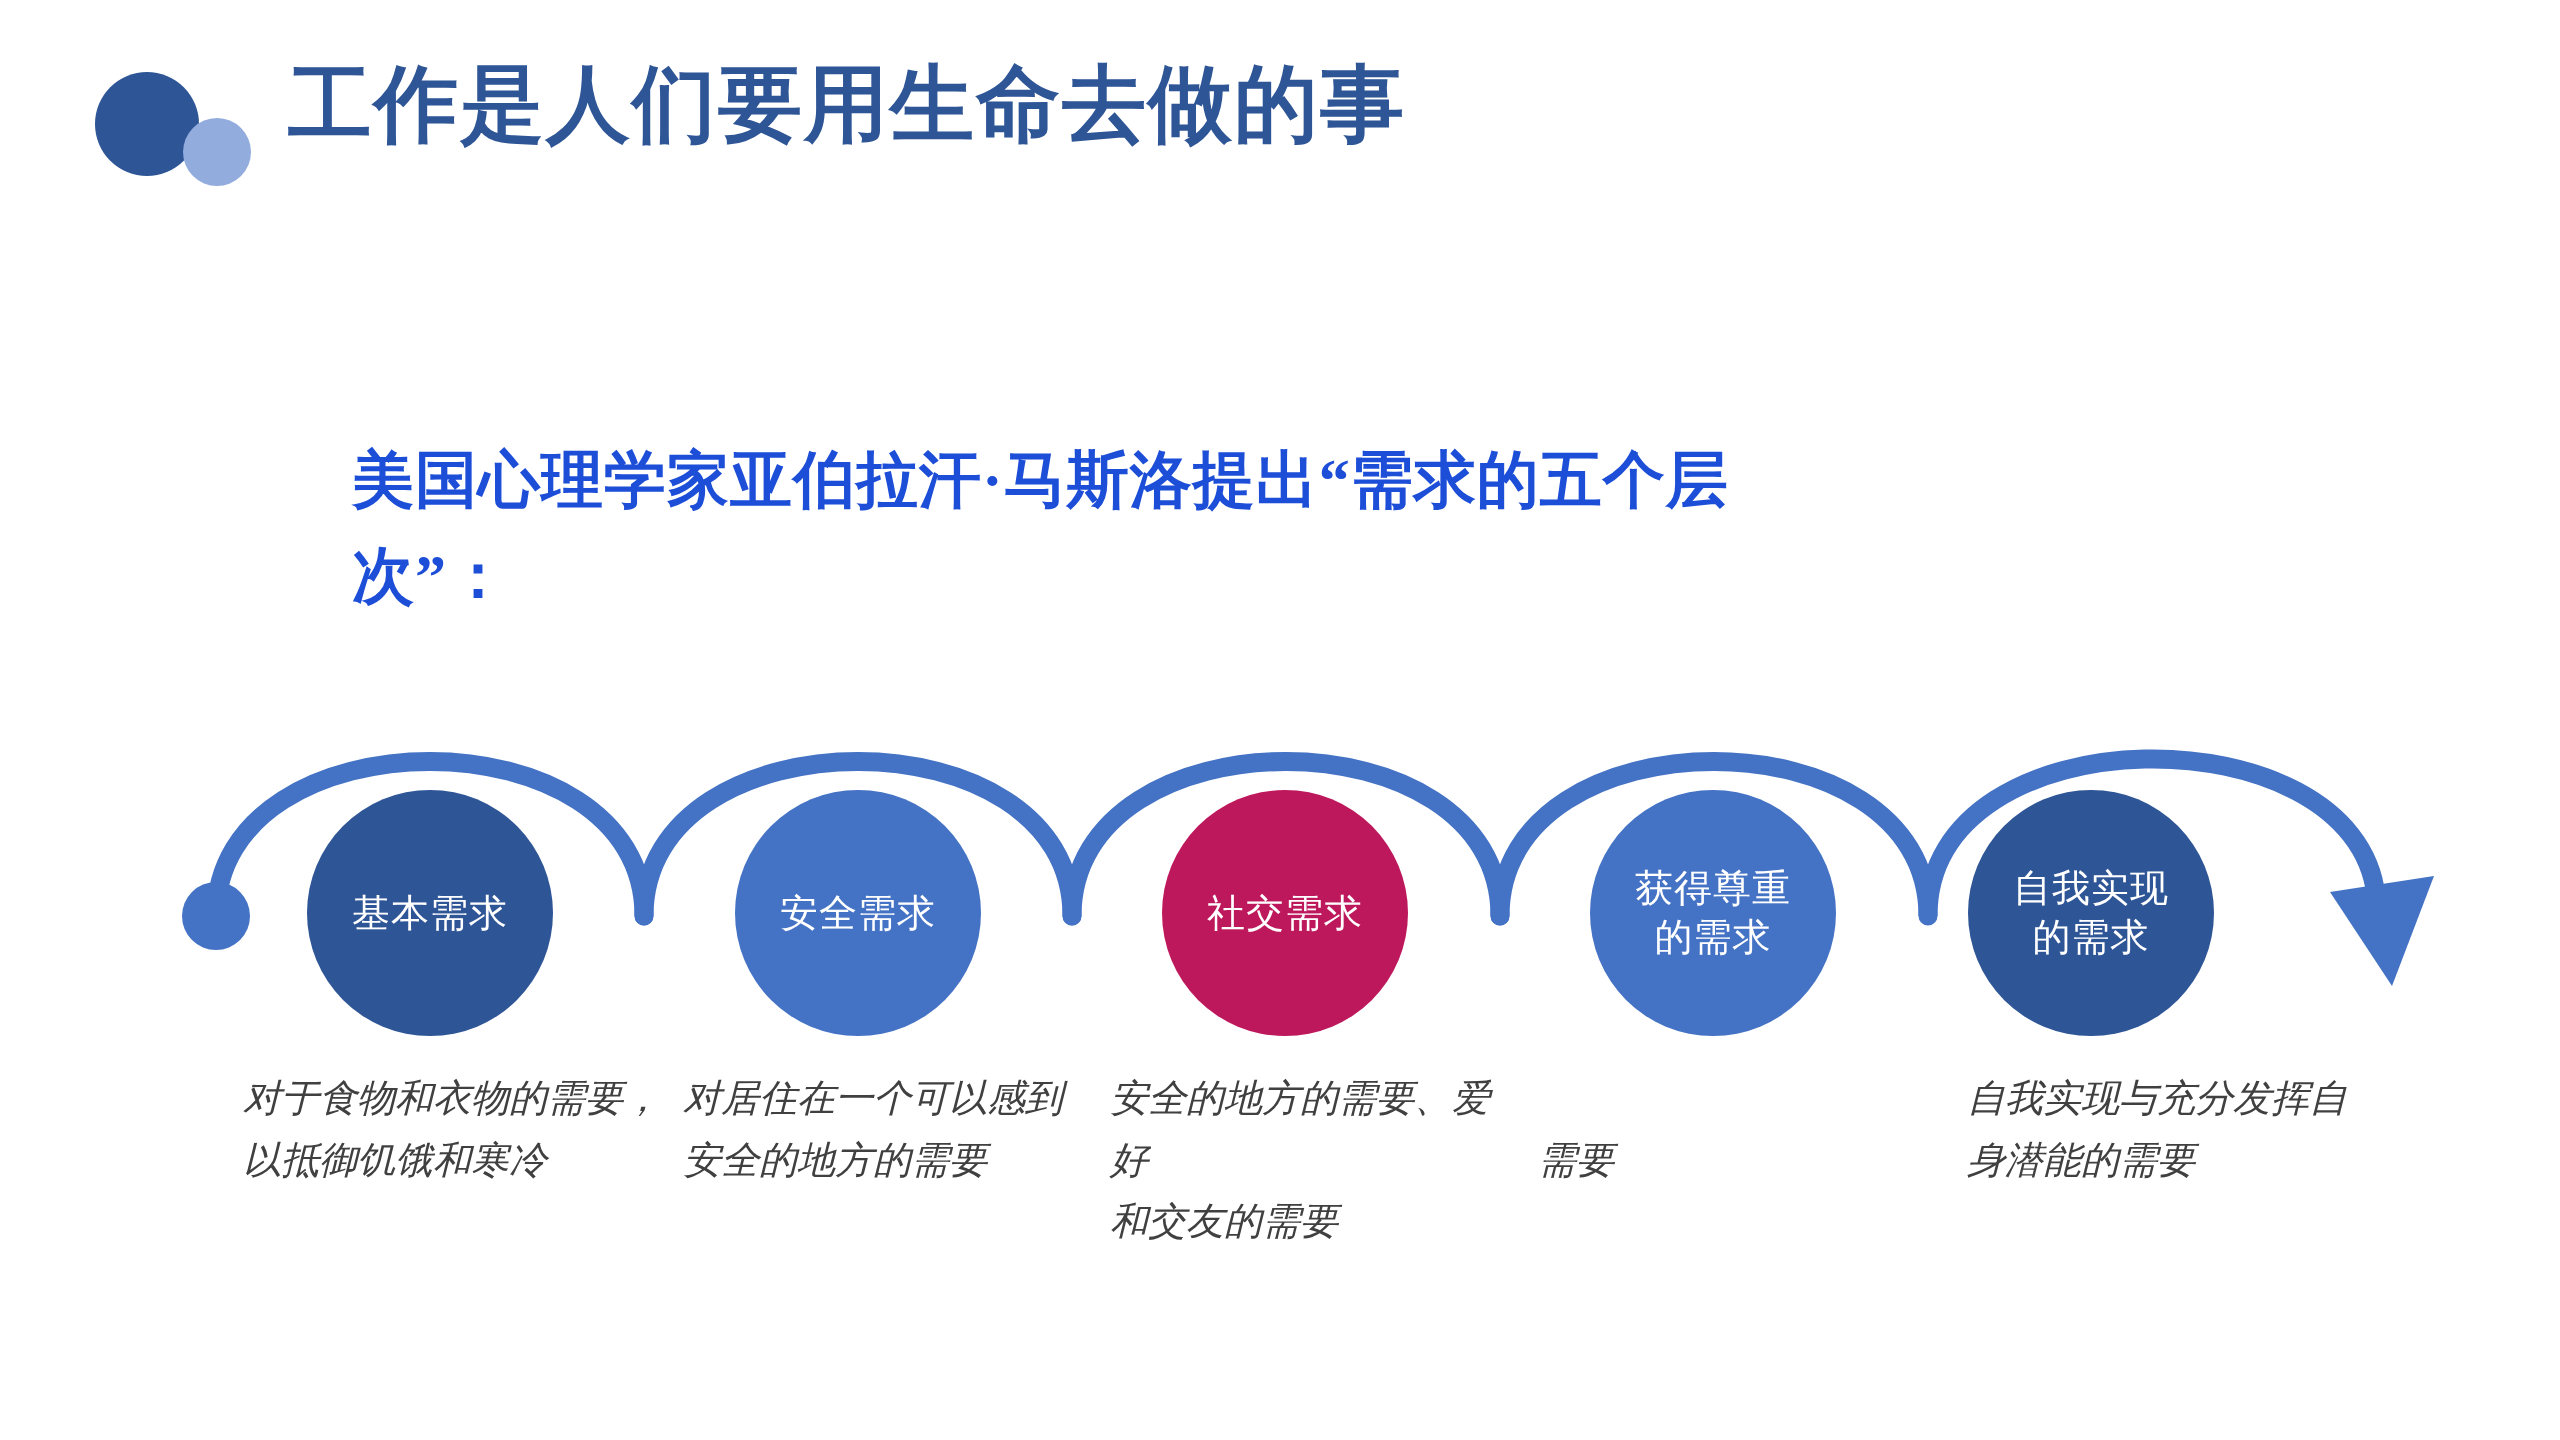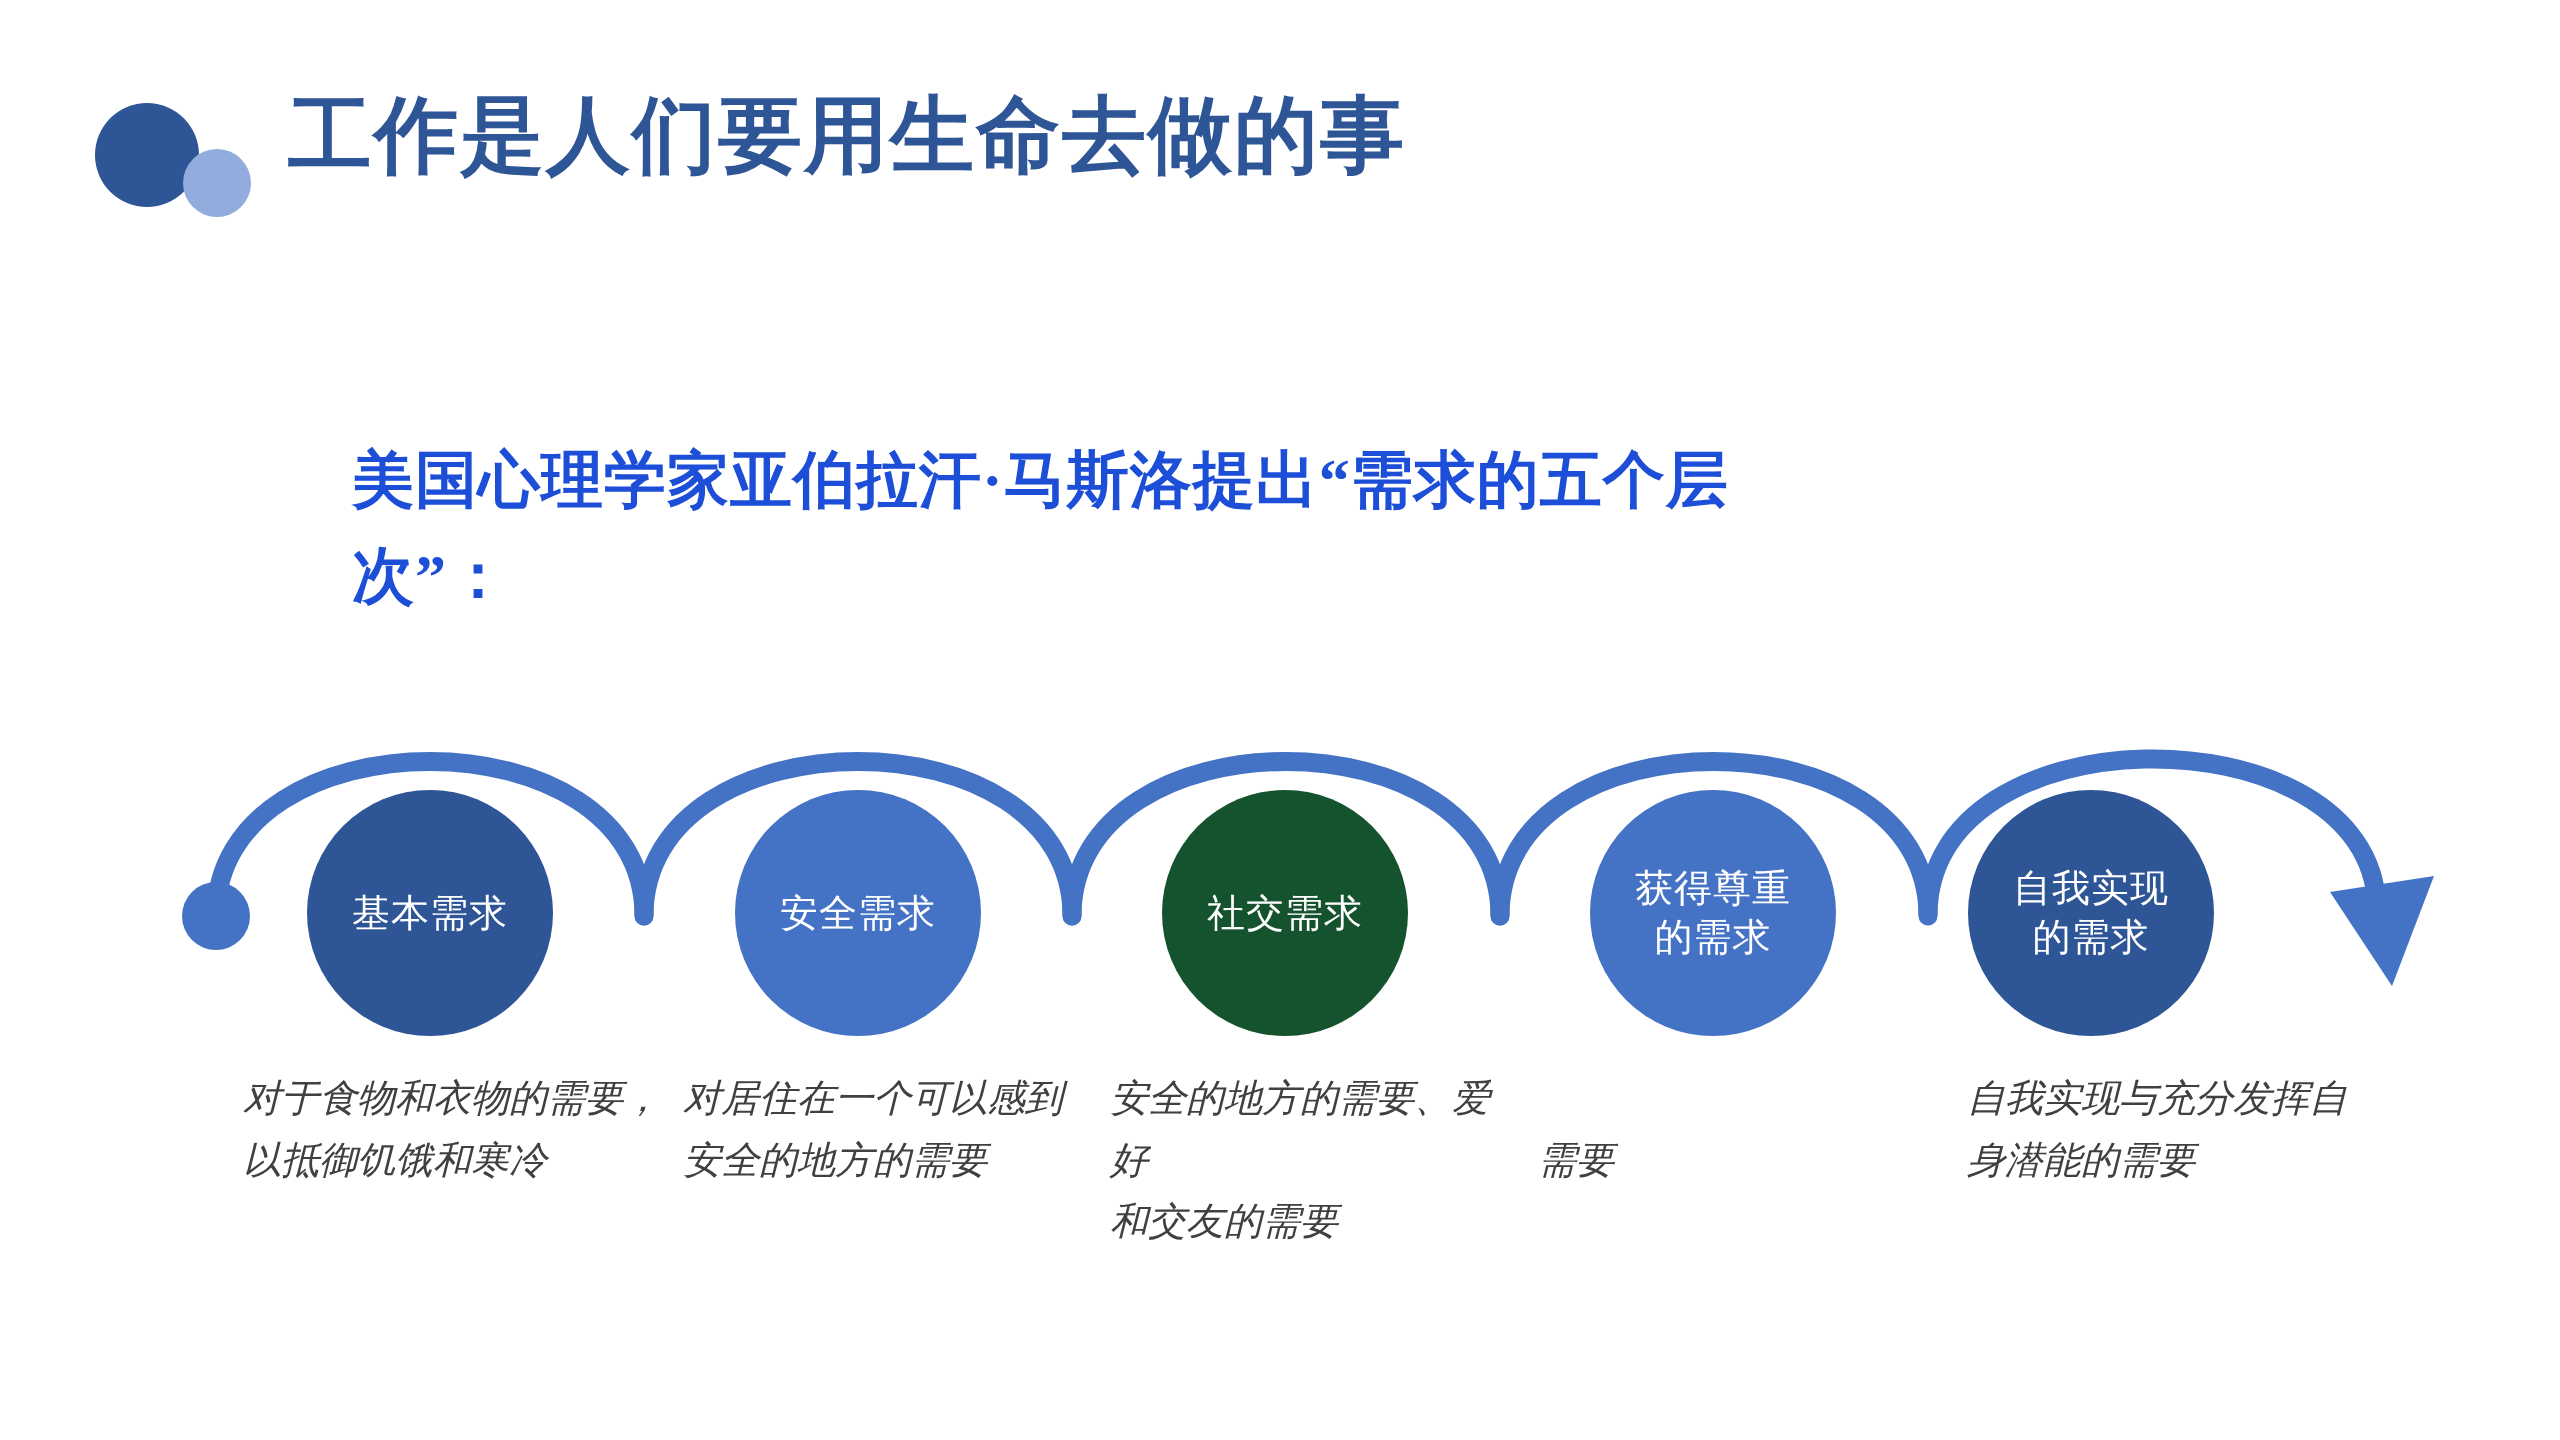--- a/index.html
+++ b/index.html
@@ -6,21 +6,21 @@
   body{
     width:2560px;height:1440px;
     background:#ffffff;
     font-family:"Liberation Serif","DejaVu Serif",serif;
     overflow:hidden;
     position:relative;
   }
   #slide{position:absolute;inset:0;width:2560px;height:1440px;background:#fff;}
 
   
-  .header{position:absolute;left:0;top:0;width:2560px;height:260px;margin-top:31px;}
+  .header{position:absolute;left:0;top:0;width:2560px;height:260px;}
   .dot-big{
     position:absolute;left:95px;top:72px;width:104px;height:104px;
     border-radius:50%;background:#2E5596;
   }
   .dot-small{
     position:absolute;left:183px;top:118px;width:68px;height:68px;
     border-radius:50%;background:#92ACDE;
   }
   .page-title{
     position:absolute;left:288px;top:58px;
@@ -122,21 +122,21 @@
         <span class="lbl">基本需求</span>
         <span class="lbl"></span>
       </div>
     </div>
     <div class="node" style="left: 735px; top: 170px; background: rgb(68, 114, 196);">
       <div>
         <span class="lbl">安全需求</span>
         <span class="lbl"></span>
       </div>
     </div>
-    <div class="node" style="left: 1162px; top: 170px; background: #14532d;">
+    <div class="node" style="left: 1162px; top: 170px; background: #be185d;">
       <div>
         <span class="lbl">社交需求</span>
         <span class="lbl"></span>
       </div>
     </div>
     <div class="node" style="left: 1590px; top: 170px; background: rgb(68, 114, 196);">
       <div>
         <span class="lbl">获得尊重</span>
         <span class="lbl">的需求</span>
       </div>

